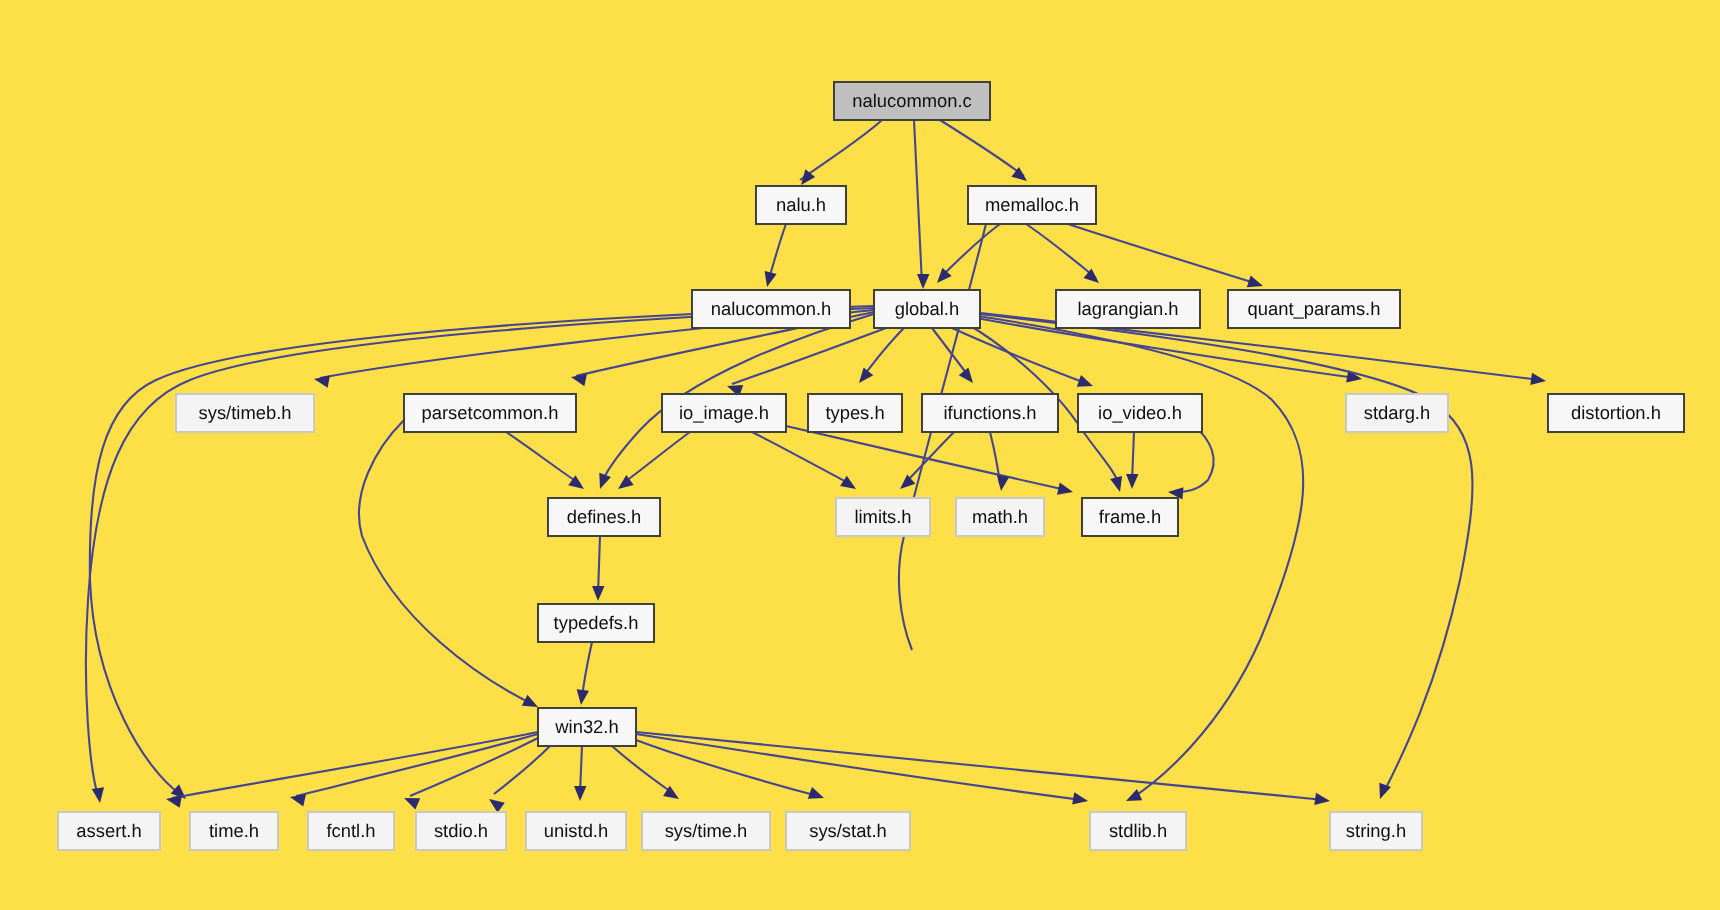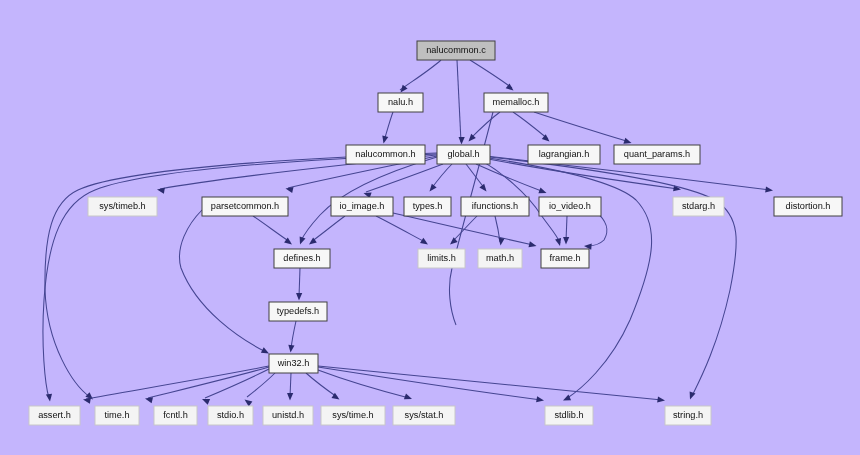--- a/index.html
+++ b/index.html
@@ -11,21 +11,21 @@
   body {
     width: 860px;
     height: 455px;
     overflow: hidden;
     font-family: "Liberation Sans", sans-serif;
   }
   #graph-root {
     position: relative;
     width: 860px;
     height: 455px;
-    background: #c4b5fd;
+    background: #fde047;
   }
   svg#graph-svg {
     position: absolute;
     left: 0;
     top: 0;
     width: 860px;
     height: 455px;
     display: block;
   }
   .edge-path {

